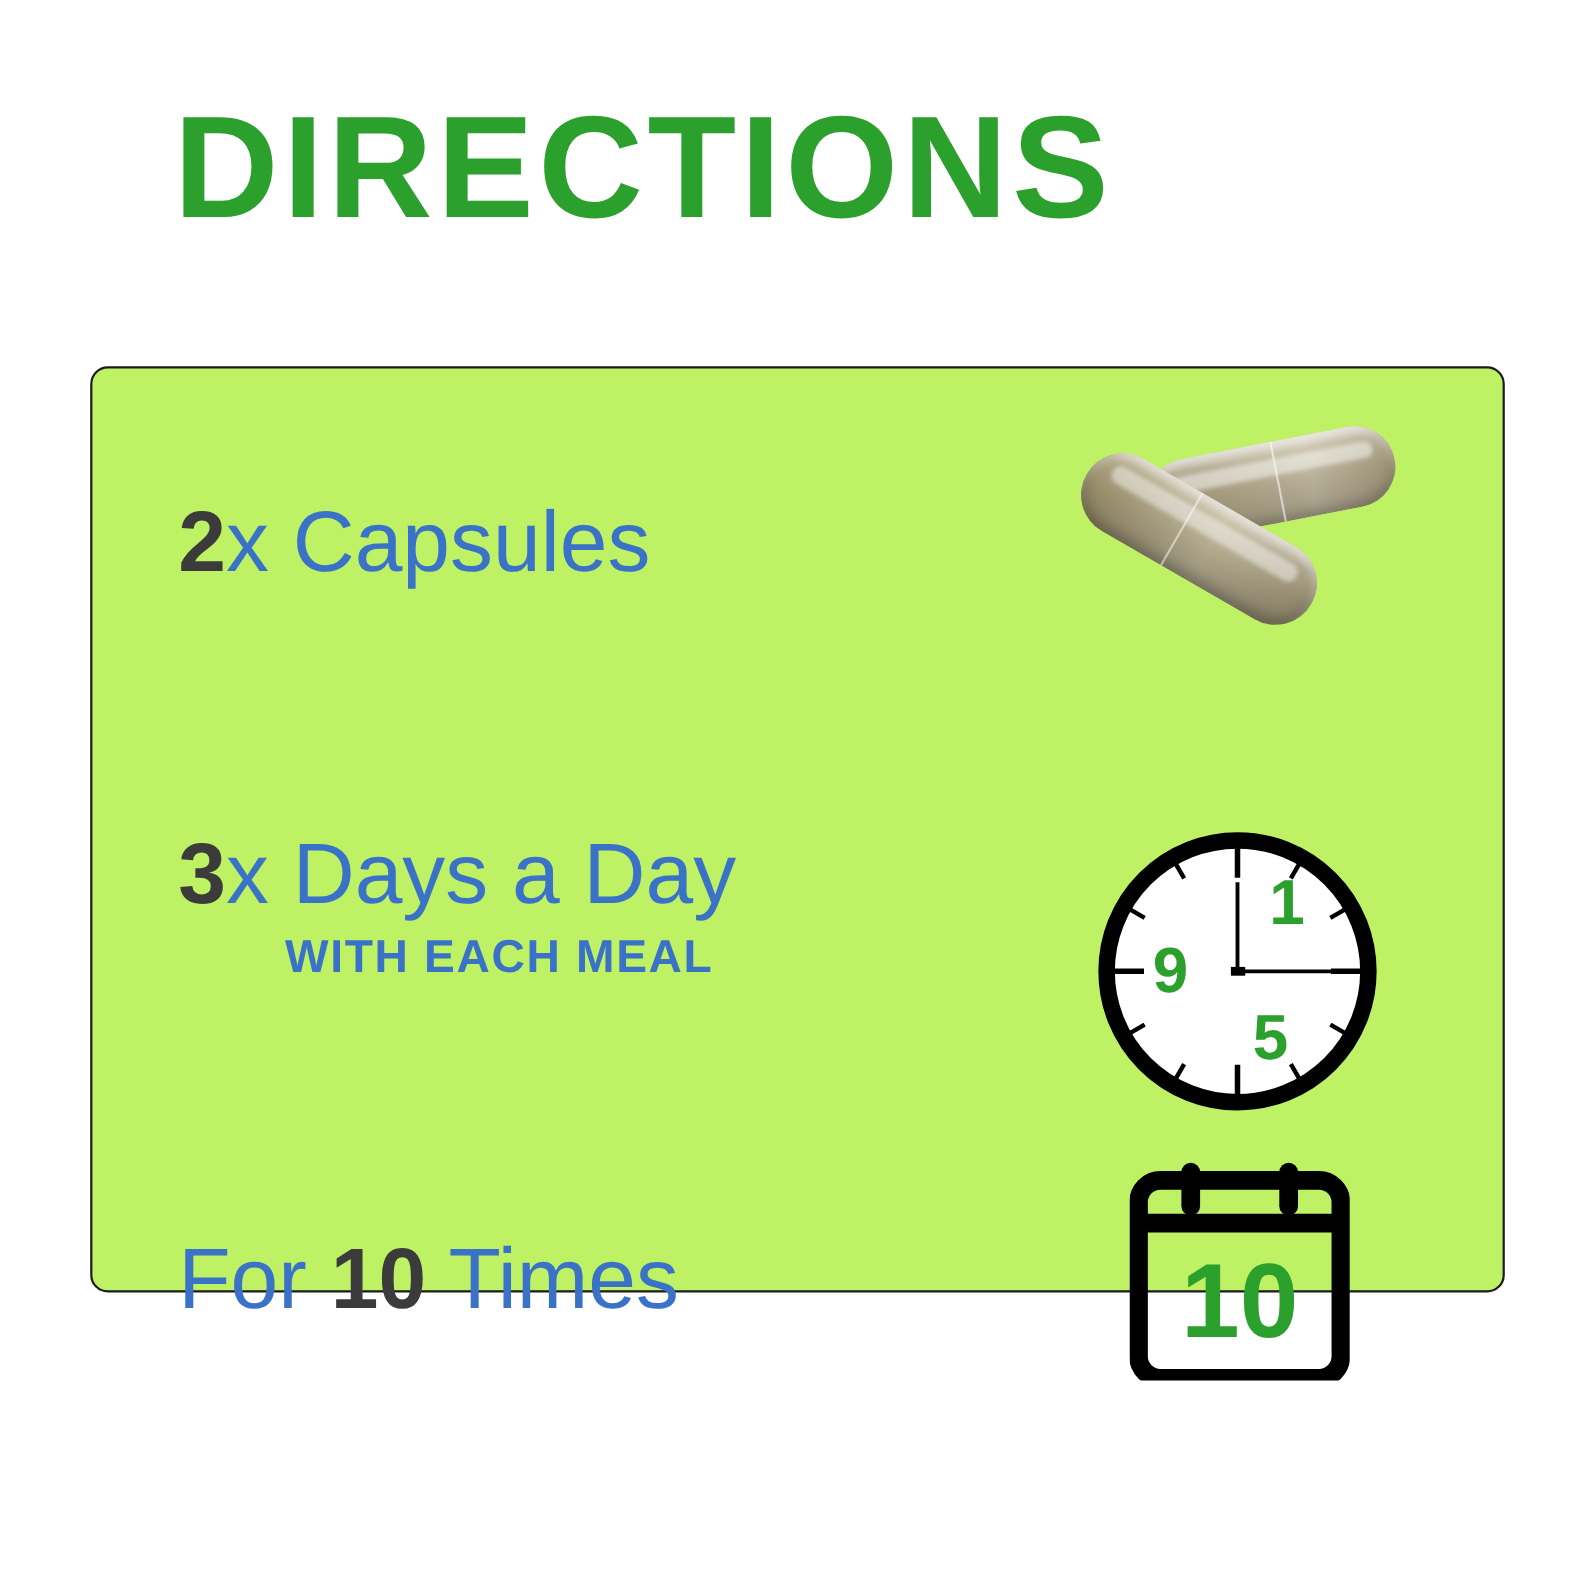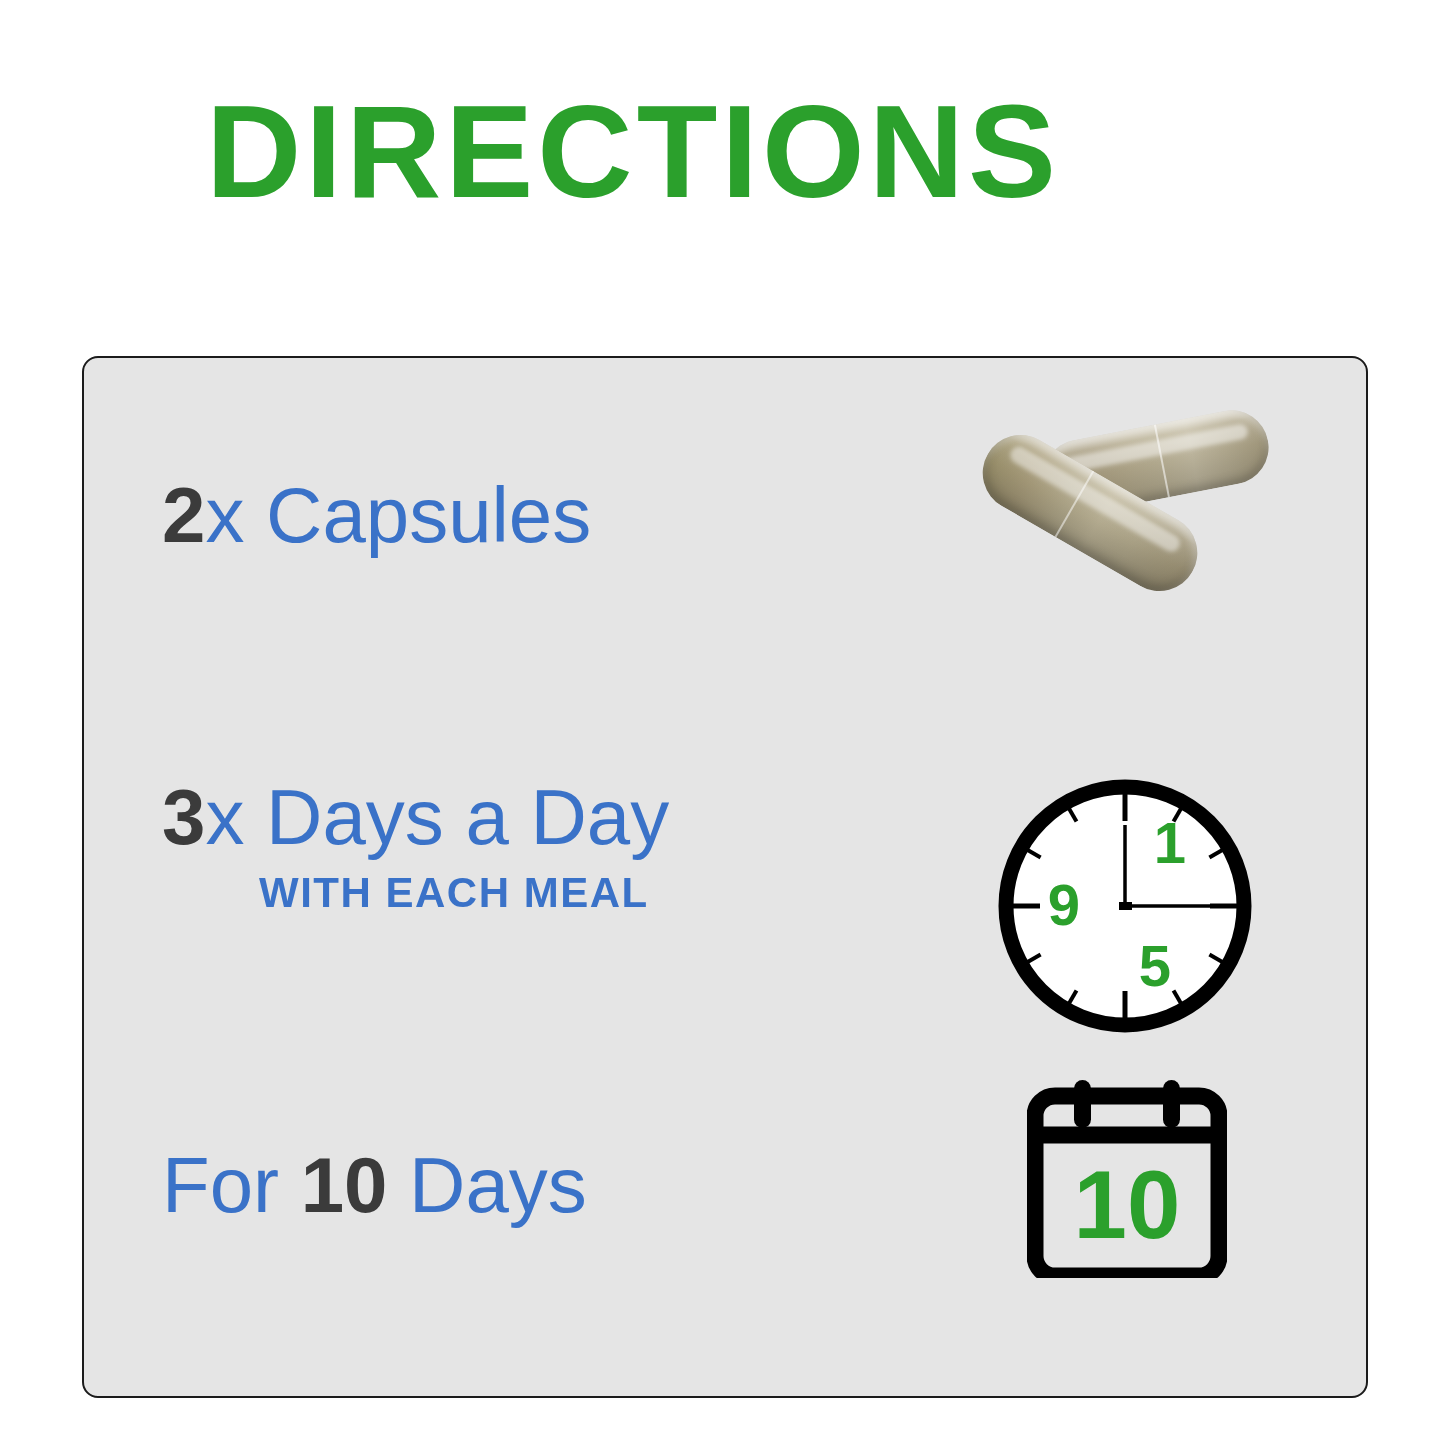--- a/index.html
+++ b/index.html
@@ -22,35 +22,33 @@
     top: 86px;
     width: 1170px;
     text-align: center;
     color: #2BA02C;
     font-family: "Liberation Sans", sans-serif;
     font-weight: 700;
     font-size: 132px;
     letter-spacing: 4px;
     line-height: 1;
     white-space: nowrap;
-    padding-left: 48px;
   }
 
   
   #directions-card {
     position: absolute;
     left: 82px;
     top: 333px;
     width: 1286px;
-    height: 1042px;
+    height: 842px;
     box-sizing: border-box;
     border: 2.5px solid #1b1b1b;
     border-radius: 16px;
-    background: #e5e5e5;
-    margin-top: 23px;
+    background: #bef264;
   }
 
   .instruction-row {
     position: absolute;
     left: 0;
     width: 100%;
     height: 0;
   }
 
   .row-text {
@@ -253,21 +251,21 @@
         <line x1="133" y1="133" x2="133" y2="52" stroke="#000000" stroke-width="3.5"></line>
         <line x1="133" y1="133" x2="221" y2="133" stroke="#000000" stroke-width="3.5"></line>
         <rect x="127" y="129" width="13" height="8" fill="#000000"></rect>
       </svg>
     </div>
   </div>
 
   <div class="instruction-row" style="top:720px;">
 
     <div class="row-text row-main" style="top:68px;">
-      <span class="lbl">For </span><span class="qty">10</span><span class="lbl"> Days</span>
+      <span class="lbl">For </span><span class="qty">10</span><span class="lbl"> Times</span>
     </div>
 
     <div class="row-icon" id="calendar-icon" style="top:0px;">
       <svg class="icon-svg" width="200" height="200" viewBox="0 0 200 200" aria-hidden="true">
 
         <rect x="47" y="2" width="17" height="48" rx="8.5" fill="#000000"></rect>
         <rect x="136" y="2" width="17" height="48" rx="8.5" fill="#000000"></rect>
 
         <rect x="8" y="18" width="184" height="180" rx="20" fill="none" stroke="#000000" stroke-width="17"></rect>
 

